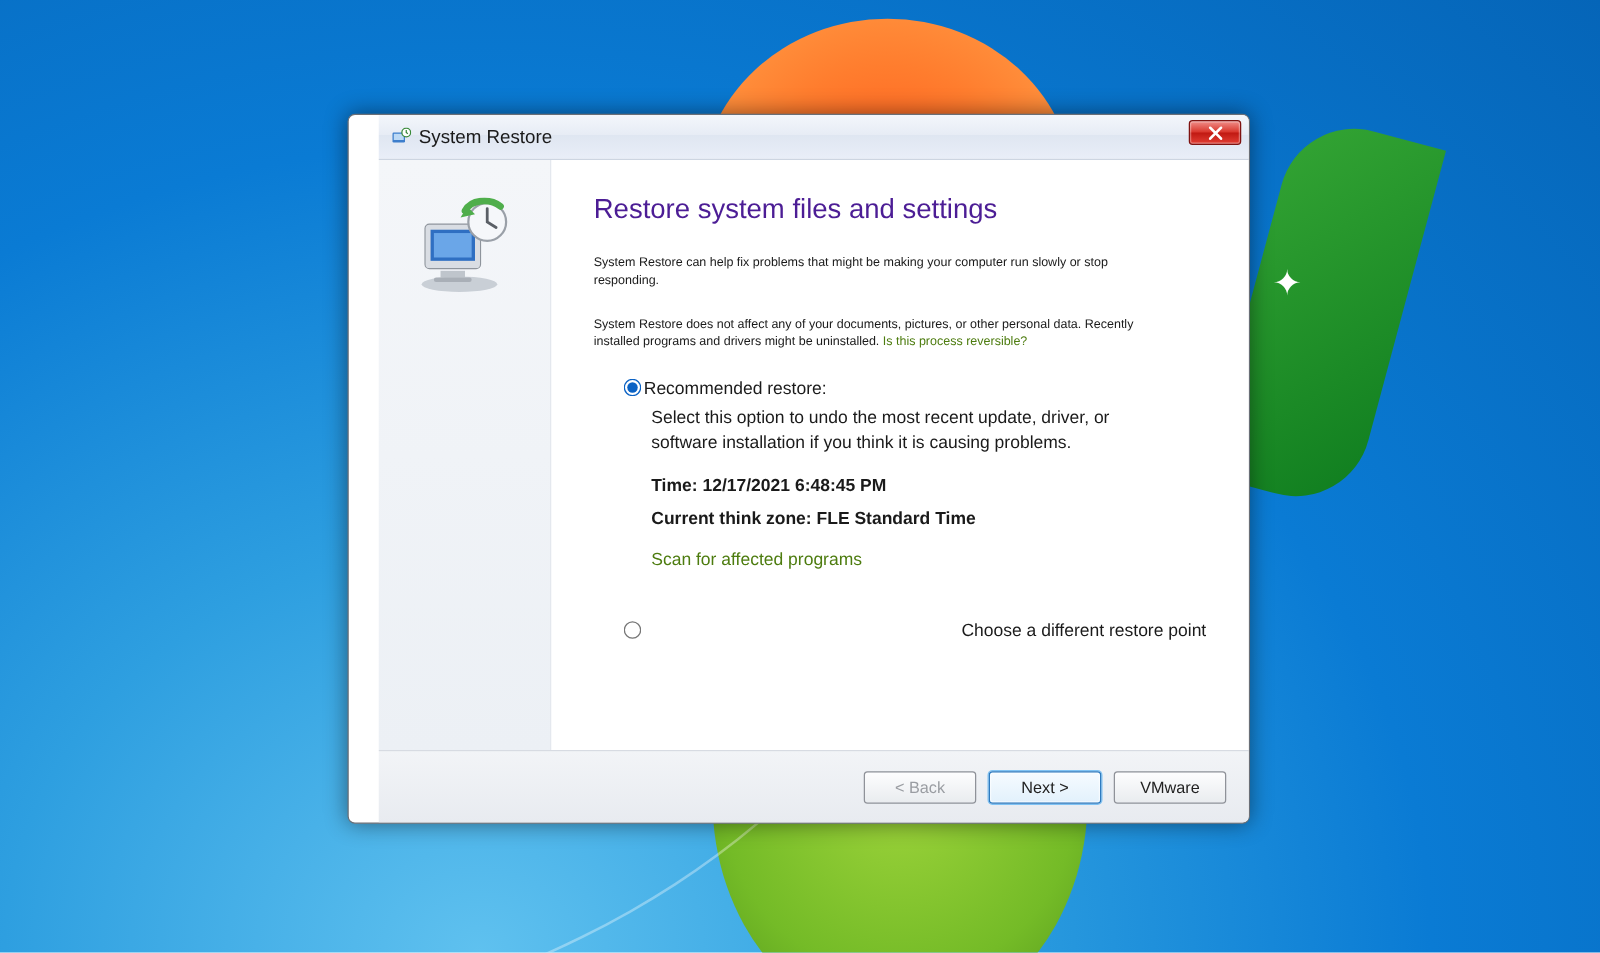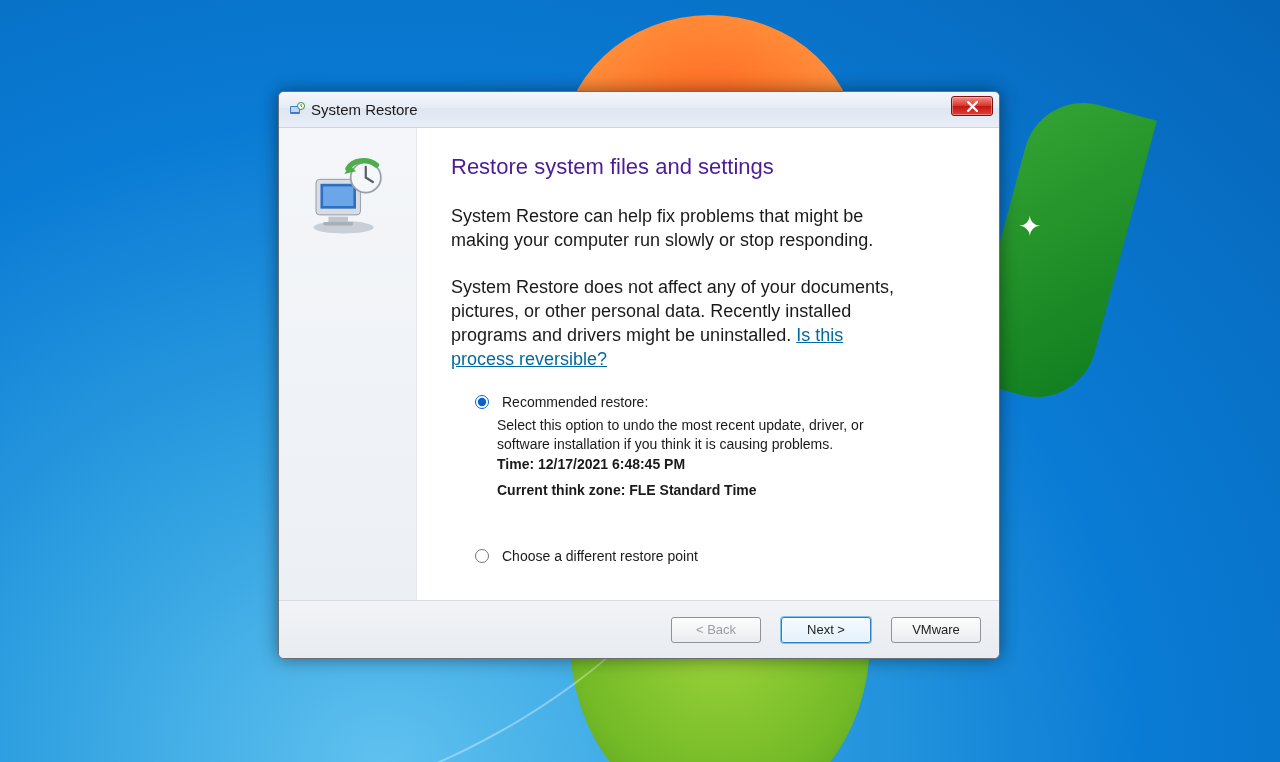--- a/index.html
+++ b/index.html
@@ -63,20 +63,21 @@
       position: absolute;
       left: 278px; top: 91px;
       width: 722px; height: 568px;
       background: #fff;
       border: 1px solid #6a6f77;
       border-radius: 6px;
       box-shadow: 0 0 18px rgba(0,0,0,.45);
       overflow: hidden;
       display: flex;
       flex-direction: column;
+      padding-left: 24px;
     }
     .titlebar {
       height: 36px;
       background: linear-gradient(to bottom, #f3f6fb 0%, #e7ecf5 45%, #dfe6f1 46%, #e9eef8 100%);
       border-bottom: 1px solid #cdd5e1;
       display: flex;
       align-items: center;
       padding: 0 4px 0 10px;
       position: relative;
     }
@@ -116,53 +117,53 @@
       padding: 26px 34px 20px 34px;
       color:#1a1a1a;
     }
     .main h1 {
       font-size:22px;
       font-weight:400;
       color:#4c1d95;
       margin-bottom:24px;
     }
     .para {
-      font-size:18px;
+      font-size:10px;
       line-height:1.35;
       max-width:460px;
       margin-bottom:22px;
     }
-    a.link { color:#0369a1; text-decoration:underline; cursor:pointer;}
+    a.link { color:#4d7c0f; cursor:pointer;}
     .options { margin-top:8px; padding-left:24px; }
     .radio-row {
       display:flex; align-items:center;
-      gap:13px;
+      gap:2px;
       font-size:14px;
       margin-bottom:6px;
     }
     .radio-row input { width:14px;height:14px; accent-color:#0b62c4;}
     .opt-body {
       padding-left:22px;
       font-size:14px;
       line-height:1.4;
       max-width:400px;
     }
-    .opt-body .desc { }
+    .opt-body .desc { margin-bottom:16px; }
     .opt-body .detail { margin-bottom:6px;font-weight:bold; }
     .opt-body .scan { margin-top:14px; }
-    .second-radio { margin-top:48px; }
+    .second-radio { margin-top:38px;justify-content:space-between; }
     .footer {
       height:58px;
       background: linear-gradient(to bottom,#f2f4f7,#e8ebf0);
       border-top:1px solid #d7dbe2;
       display:flex;
       justify-content:flex-end;
       align-items:center;
       padding-right:18px;
-      gap:20px;
+      gap:10px;
     }
     .btn {
       min-width:90px; height:26px;
       padding:0 14px;
       font-size:13px;
       border:1px solid #8f9299;
       border-radius:3px;
       background: linear-gradient(to bottom,#fdfdfe,#e9ecef);
       cursor:pointer;
       color:#222;
@@ -233,20 +234,21 @@
 
       <div class="options">
         <label class="radio-row">
           <input type="radio" name="restore" checked="" style="">
           <span>Recommended restore:</span>
         </label>
         <div class="opt-body">
           <div class="desc">Select this option to undo the most recent update, driver, or software installation if you think it is causing problems.</div>
           <div class="detail">Time: 12/17/2021 6:48:45 PM</div>
           <div class="detail">Current think zone: FLE Standard Time</div>
+          <div class="scan"><a class="link">Scan for affected programs</a></div>
         </div>
 
         <label class="radio-row second-radio">
           <input type="radio" name="restore" style="">
           <span>Choose a different restore point</span>
         </label>
       </div>
     </div>
   </div>
 

